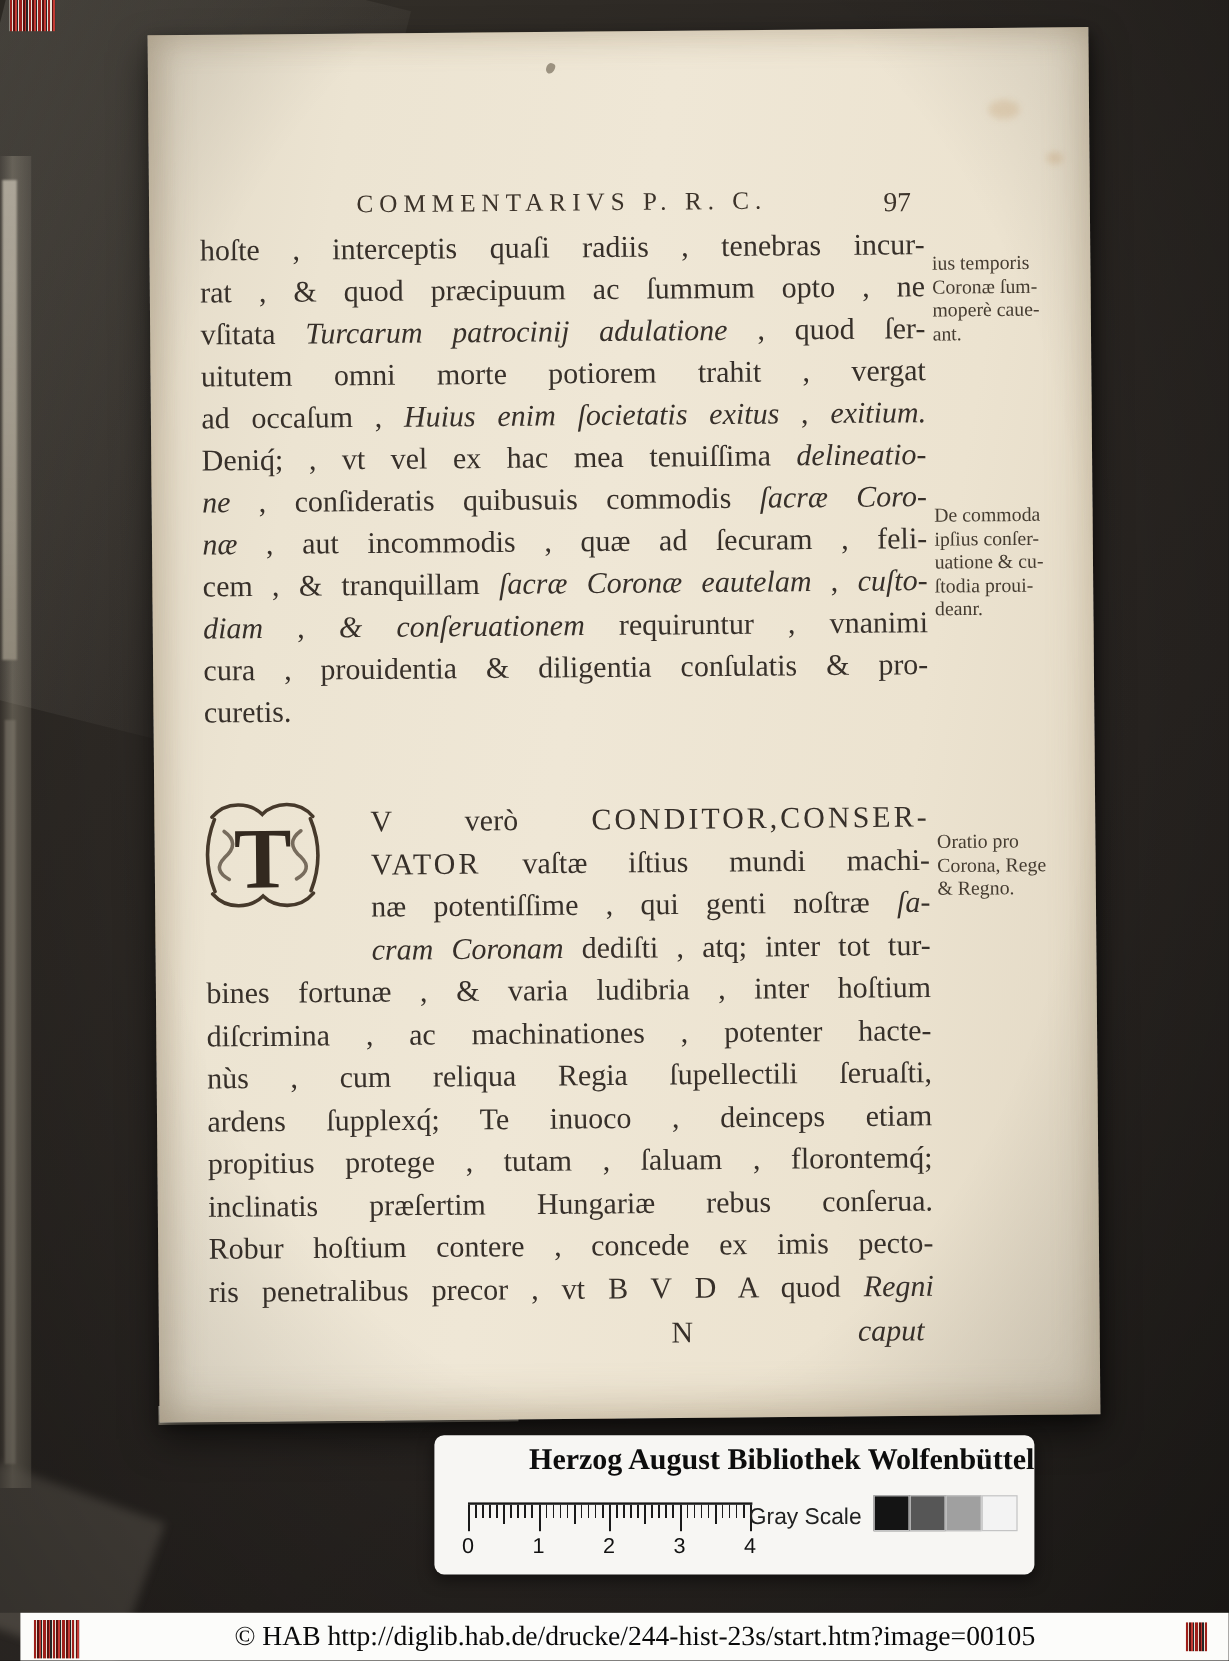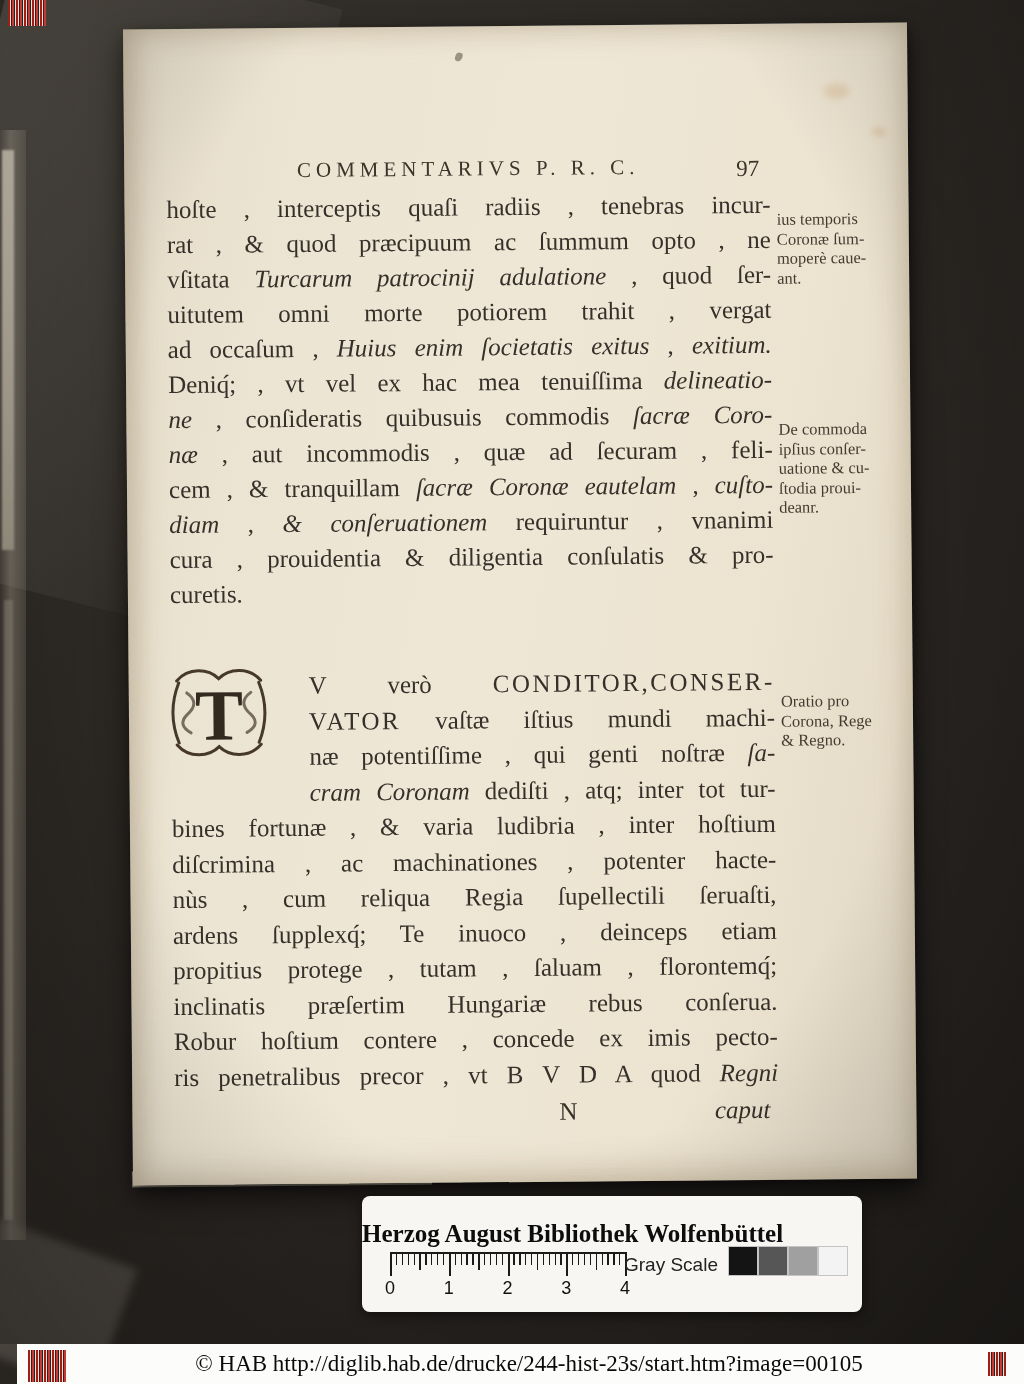--- a/index.html
+++ b/index.html
@@ -44,21 +44,21 @@
   .sp{letter-spacing:2.5px;}
   .drop-cap{position:absolute;left:40px;top:634px;width:100px;height:100px;}
   .catchline{position:absolute;left:42px;top:1072px;width:604px;height:36px;font-size:25px;color:#37302a;}
   .catchline .sig{position:absolute;left:385px;}
   .catchline .catch{position:absolute;right:8px;font-style:italic;}
   .mnote{position:absolute;left:652px;width:116px;font-size:16.5px;line-height:19.5px;color:#453c31;}
   .n1{top:186px;}.n2{top:396px;}.n3{top:668px;}
   
   .lib-label{position:absolute;left:362px;top:1196px;width:500px;height:116px;z-index:10;
     background:#f7f6f3;border-radius:8px;box-shadow:0 4px 12px rgba(0,0,0,.5);}
-  .lab-title{position:absolute;left:0;top:24px;width:100%;text-align:left;
+  .lab-title{position:absolute;left:0;top:7px;width:100%;text-align:right;
     font-weight:bold;font-size:25px;color:#0d0d0d;font-family:"Liberation Serif",serif;}
   .ruler{position:absolute;left:28px;top:56px;width:237px;height:48px;}
   .ruler-line{position:absolute;left:0;top:0;width:237px;height:2px;background:#1a1a1a;}
   .ticks{position:absolute;left:0;top:2px;}
   .tmin{width:237px;height:11px;background:repeating-linear-gradient(90deg,#1a1a1a 0 1.3px,transparent 1.3px 5.875px);}
   .tmid{width:237px;height:16px;background:repeating-linear-gradient(90deg,#1a1a1a 0 1.5px,transparent 1.5px 29.375px);}
   .tmaj{width:237px;height:22px;background:repeating-linear-gradient(90deg,#1a1a1a 0 2px,transparent 2px 58.75px);}
   .ruler-nums{position:absolute;left:0;top:26px;width:237px;height:20px;}
   .rnum{position:absolute;top:0;transform:translateX(-50%);
     font-family:"Liberation Sans",sans-serif;font-size:18px;color:#111;}

